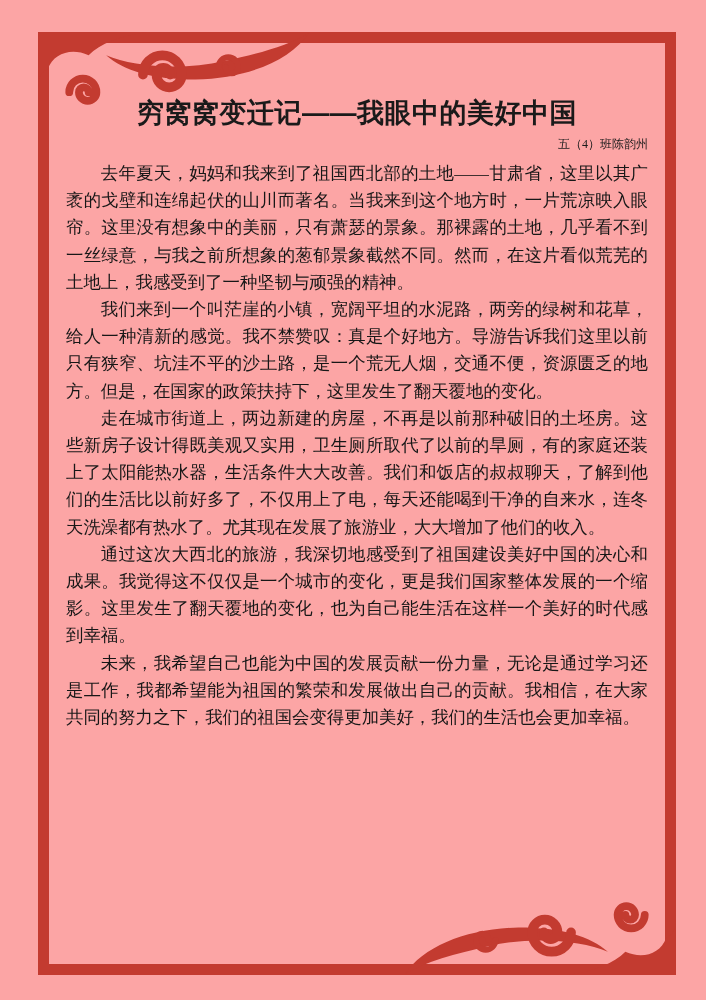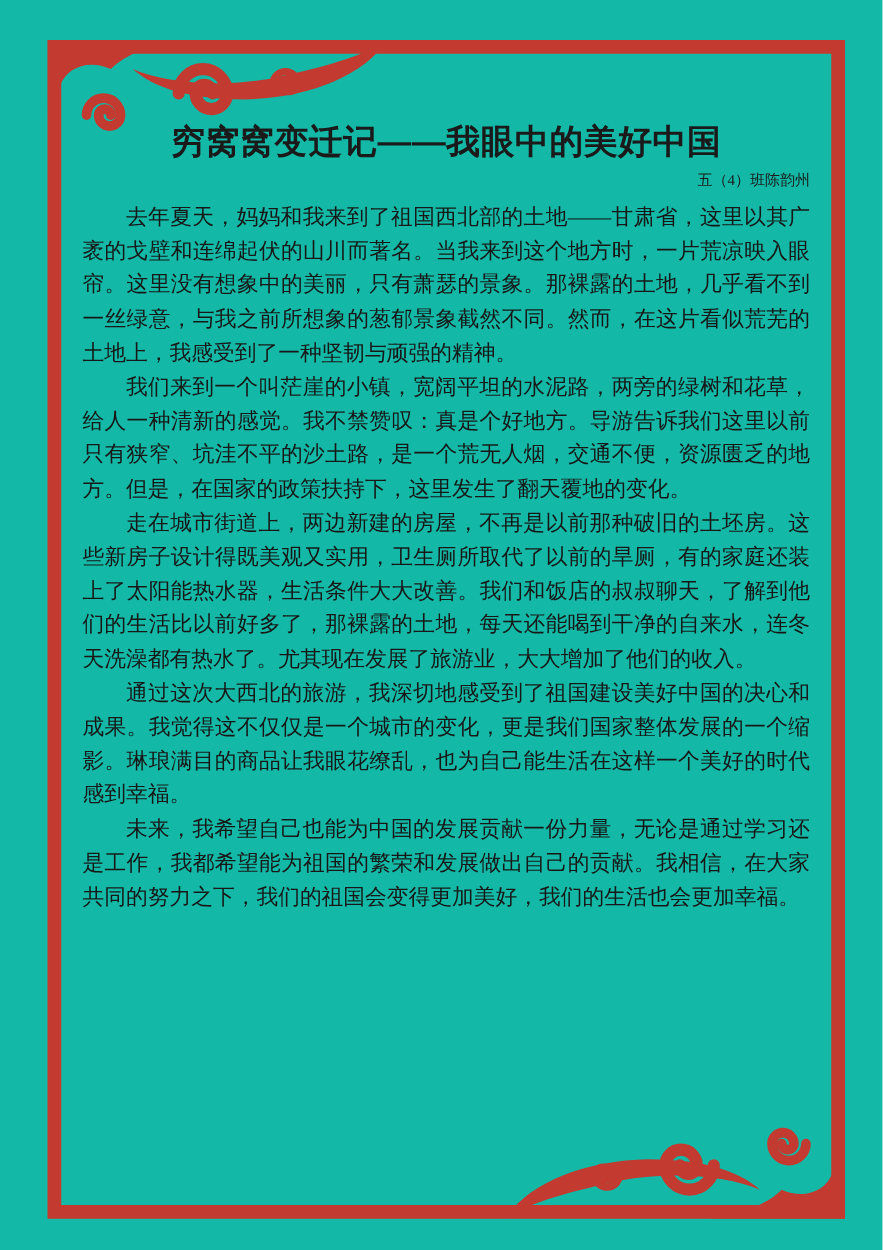--- a/index.html
+++ b/index.html
@@ -1,21 +1,21 @@
 <!DOCTYPE html>
 <html style="--red: #c33b30;"><head>
 <meta charset="utf-8">
 <style>
   :root { --red: #c33b30; }
   html, body { margin: 0; padding: 0; background: #ffffff; }
   .page {
     position: relative;
     width: 706px;
     height: 1000px;
-    background: #14b8a6;
+    background: #fca5a5;
     overflow: hidden;
     font-family: "Liberation Serif", serif;
   }
   .frame {
     position: absolute;
     left: 38px; top: 32px; right: 30px; bottom: 25px;
     border: 11px solid var(--red);
     box-sizing: border-box;
   }
   .cloud {
@@ -87,19 +87,19 @@
       <path d="M186 36 A10 10 0 1 1 206 36 A6.5 6.5 0 1 1 193 36" stroke-width="6"></path>
     </g>
   </svg>
 
   <div class="content">
     <h1 class="title">穷窝窝变迁记——我眼中的美好中国</h1>
     <div class="author">五（4）班陈韵州</div>
     <div class="body">
       <p>去年夏天，妈妈和我来到了祖国西北部的土地——甘肃省，这里以其广袤的戈壁和连绵起伏的山川而著名。当我来到这个地方时，一片荒凉映入眼帘。这里没有想象中的美丽，只有萧瑟的景象。那裸露的土地，几乎看不到一丝绿意，与我之前所想象的葱郁景象截然不同。然而，在这片看似荒芜的土地上，我感受到了一种坚韧与顽强的精神。</p>
       <p>我们来到一个叫茫崖的小镇，宽阔平坦的水泥路，两旁的绿树和花草，给人一种清新的感觉。我不禁赞叹：真是个好地方。导游告诉我们这里以前只有狭窄、坑洼不平的沙土路，是一个荒无人烟，交通不便，资源匮乏的地方。但是，在国家的政策扶持下，这里发生了翻天覆地的变化。</p>
-      <p>走在城市街道上，两边新建的房屋，不再是以前那种破旧的土坯房。这些新房子设计得既美观又实用，卫生厕所取代了以前的旱厕，有的家庭还装上了太阳能热水器，生活条件大大改善。我们和饭店的叔叔聊天，了解到他们的生活比以前好多了，那裸露的土地，每天还能喝到干净的自来水，连冬天洗澡都有热水了。尤其现在发展了旅游业，大大增加了他们的收入。</p>
-      <p>通过这次大西北的旅游，我深切地感受到了祖国建设美好中国的决心和成果。我觉得这不仅仅是一个城市的变化，更是我们国家整体发展的一个缩影。琳琅满目的商品让我眼花缭乱，也为自己能生活在这样一个美好的时代感到幸福。</p>
+      <p>走在城市街道上，两边新建的房屋，不再是以前那种破旧的土坯房。这些新房子设计得既美观又实用，卫生厕所取代了以前的旱厕，有的家庭还装上了太阳能热水器，生活条件大大改善。我们和饭店的叔叔聊天，了解到他们的生活比以前好多了，不仅用上了电，每天还能喝到干净的自来水，连冬天洗澡都有热水了。尤其现在发展了旅游业，大大增加了他们的收入。</p>
+      <p>通过这次大西北的旅游，我深切地感受到了祖国建设美好中国的决心和成果。我觉得这不仅仅是一个城市的变化，更是我们国家整体发展的一个缩影。这里发生了翻天覆地的变化，也为自己能生活在这样一个美好的时代感到幸福。</p>
       <p>未来，我希望自己也能为中国的发展贡献一份力量，无论是通过学习还是工作，我都希望能为祖国的繁荣和发展做出自己的贡献。我相信，在大家共同的努力之下，我们的祖国会变得更加美好，我们的生活也会更加幸福。</p>
     </div>
   </div>
 
 </div>
 
 </body></html>

